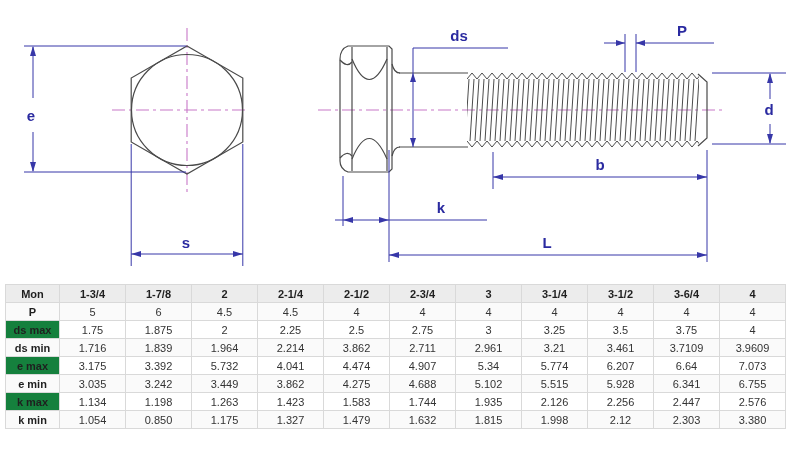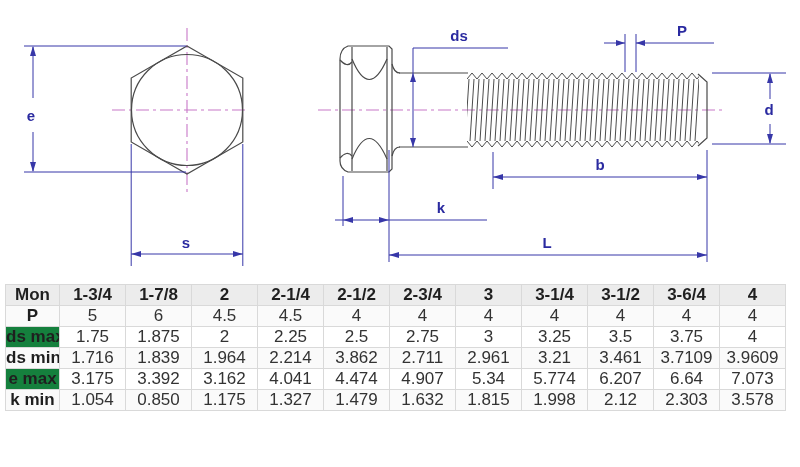--- a/index.html
+++ b/index.html
@@ -10,21 +10,21 @@
   .ln{stroke:#4a4a4a;stroke-width:1.2;fill:none;}
   .lnthin{stroke:#4a4a4a;stroke-width:1;fill:none;}
   .dim{stroke:#3737a8;stroke-width:1;fill:none;}
   .ctr{stroke:#c878c8;stroke-width:1.1;fill:none;stroke-dasharray:13 4 3 4;}
   .arr{fill:#3737a8;stroke:none;}
   .dimlabel{fill:#2a2aa0;font-size:15px;font-weight:700;
             font-family:"Liberation Sans",sans-serif;text-anchor:middle;}
   
   .spec-table-wrap{position:absolute;left:5px;top:284px;}
   table{border-collapse:collapse;table-layout:fixed;width:781px;
-        font-size:17px;color:#333;}
+        font-size:11px;color:#333;}
   th,td{border:1px solid #d9d9d9;text-align:center;vertical-align:middle;
         height:17px;padding:0;white-space:nowrap;overflow:hidden;}
   thead th{background:#ececec;color:#1f1f1f;font-weight:700;}
   tbody th{background:#15803d;color:#1f1f1f;font-weight:700;}
   tbody tr:nth-child(odd) td,tbody tr:nth-child(odd) th{background:#fafafa;}
   col.c0{width:54px;}
 </style>
 </head>
 <body>
 
@@ -214,39 +214,67 @@
           <td>2.961</td>
           <td>3.21</td>
           <td>3.461</td>
           <td>3.7109</td>
           <td>3.9609</td>
         </tr>
         <tr>
           <th>e max</th>
           <td>3.175</td>
           <td>3.392</td>
-          <td>3.162</td>
+          <td>5.732</td>
           <td>4.041</td>
           <td>4.474</td>
           <td>4.907</td>
           <td>5.34</td>
           <td>5.774</td>
           <td>6.207</td>
           <td>6.64</td>
           <td>7.073</td>
+        </tr>
+        <tr>
+          <th>e min</th>
+          <td>3.035</td>
+          <td>3.242</td>
+          <td>3.449</td>
+          <td>3.862</td>
+          <td>4.275</td>
+          <td>4.688</td>
+          <td>5.102</td>
+          <td>5.515</td>
+          <td>5.928</td>
+          <td>6.341</td>
+          <td>6.755</td>
+        </tr>
+        <tr>
+          <th>k max</th>
+          <td>1.134</td>
+          <td>1.198</td>
+          <td>1.263</td>
+          <td>1.423</td>
+          <td>1.583</td>
+          <td>1.744</td>
+          <td>1.935</td>
+          <td>2.126</td>
+          <td>2.256</td>
+          <td>2.447</td>
+          <td>2.576</td>
         </tr>
         <tr>
           <th>k min</th>
           <td>1.054</td>
           <td>0.850</td>
           <td>1.175</td>
           <td>1.327</td>
           <td>1.479</td>
           <td>1.632</td>
           <td>1.815</td>
           <td>1.998</td>
           <td>2.12</td>
           <td>2.303</td>
-          <td>3.578</td>
+          <td>3.380</td>
         </tr>
       </tbody>
   </table>
 </div>
 
 </body></html>

